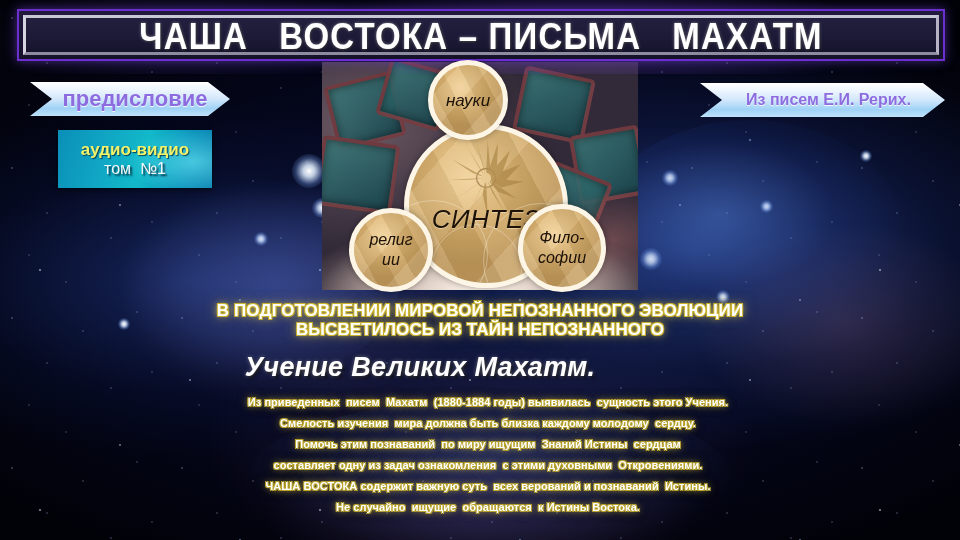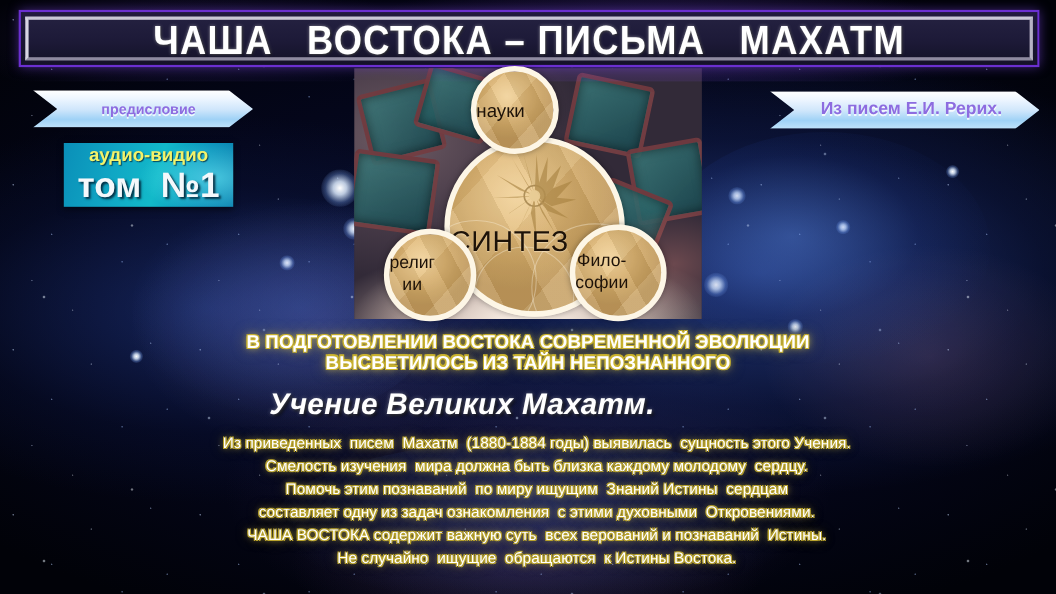--- a/index.html
+++ b/index.html
@@ -119,21 +119,21 @@
     display: flex;
     align-items: center;
     justify-content: center;
     background: linear-gradient(180deg, #ffffff 0%, #eef6ff 22%, #cfe6fb 52%, #9fd2f6 78%, #bfe2fb 100%);
     -webkit-clip-path: polygon(0 0, calc(100% - 22px) 0, 100% 50%, calc(100% - 22px) 100%, 0 100%, 22px 50%);
     clip-path: polygon(0 0, calc(100% - 22px) 0, 100% 50%, calc(100% - 22px) 100%, 0 100%, 22px 50%);
     box-shadow: 0 1px 4px rgba(0,0,0,0.5);
   }
   .ribbon-text {
     font-weight: bold;
-    font-size: 13px;
+    font-size: 22px;
     color: #8d6ce0;
     text-shadow: 0 1px 0 rgba(255,255,255,0.8);
     white-space: pre;
     padding-left: 10px;
   }
   #ribbon-preface { left: 30px; top: 82px; width: 200px; }
   #ribbon-source  { left: 700px; top: 83px; width: 245px; }
   #ribbon-source .ribbon-text { font-size: 16px; padding-left: 12px; }
 
   
@@ -152,22 +152,22 @@
   }
   .volume-top {
     font-size: 17px;
     font-weight: bold;
     color: #f3f36a;
     text-shadow: 1px 1px 1px rgba(0,40,60,0.8);
     white-space: pre;
     line-height: 1.05;
   }
   .volume-bottom {
-    font-size: 32px;
-    font-weight: bold;
+    font-size: 16px;
+    font-weight: normal;
     color: #f4f8fb;
     text-shadow: 2px 2px 2px rgba(0,35,55,0.9);
     white-space: pre;
     line-height: 1.1;
     margin-top: 1px;
   }
 
   
   .dome-wrap {
     position: absolute;
@@ -198,24 +198,25 @@
       radial-gradient(ellipse 30% 30% at 92% 78%, rgba(215,130,120,0.35) 0%, rgba(0,0,0,0) 72%);
   }
 
   
   .circ {
     position: absolute;
     border-radius: 50%;
     border: 5px solid #fdf6e6;
     box-sizing: border-box;
     display: flex;
-    align-items: flex-start;
+    align-items: center;
     justify-content: center;
     flex-direction: column;
     box-shadow: 0 0 6px rgba(0,0,0,0.35);
+    font-style: italic;
   }
   .gold-fill {
     background:
       radial-gradient(ellipse 60% 55% at 40% 32%, #f0cf94 0%, #e0b876 45%, #cfa765 75%, #c49c5e 100%);
   }
   .circ-label {
     color: #1d1208;
     font-weight: normal;
     text-align: center;
     line-height: 1.0;
@@ -302,22 +303,22 @@
   }
 
   
   .body-block {
     position: absolute;
     left: 0; top: 392px;
     width: 960px;
     text-align: center;
   }
   .body-line {
-    font-size: 14px;
-    font-weight: normal;
+    font-size: 11px;
+    font-weight: bold;
     color: #ffffff;
     line-height: 21px;
     white-space: pre;
     letter-spacing: 0.05px;
     text-shadow:
       -1px -1px 0 #b8a22c,  1px -1px 0 #b8a22c,
       -1px  1px 0 #b8a22c,  1px  1px 0 #b8a22c,
        0 0 6px rgba(225,205,75,0.9),
        0 0 12px rgba(185,160,45,0.55);
     padding-left: 16px;
@@ -417,21 +418,21 @@
   </div>
   <div class="ribbon" id="ribbon-source">
     <span class="ribbon-text">Из писем Е.И. Рерих.</span>
   </div>
 
   <div class="volume-box">
     <div class="volume-top">аудио-видио</div>
     <div class="volume-bottom">том  №1</div>
   </div>
 
-  <div class="gold-line" id="headline-1">В ПОДГОТОВЛЕНИИ ВОСТОКА СОВРЕМЕННОЙ ЭВОЛЮЦИИ</div>
+  <div class="gold-line" id="headline-1">В ПОДГОТОВЛЕНИИ МИРОВОЙ НЕПОЗНАННОГО ЭВОЛЮЦИИ</div>
   <div class="gold-line" id="headline-2">ВЫСВЕТИЛОСЬ ИЗ ТАЙН НЕПОЗНАННОГО</div>
 
   <div class="subtitle">Учение Великих Махатм.</div>
 
   <div class="body-block">
     <div class="body-line">Из приведенных  писем  Махатм  (1880-1884 годы) выявилась  сущность этого Учения.</div>
     <div class="body-line">Смелость изучения  мира должна быть близка каждому молодому  сердцу.</div>
     <div class="body-line">Помочь этим познаваний  по миру ищущим  Знаний Истины  сердцам</div>
     <div class="body-line">составляет одну из задач ознакомления  с этими духовными  Откровениями.</div>
     <div class="body-line">ЧАША ВОСТОКА содержит важную суть  всех верований и познаваний  Истины.</div>

